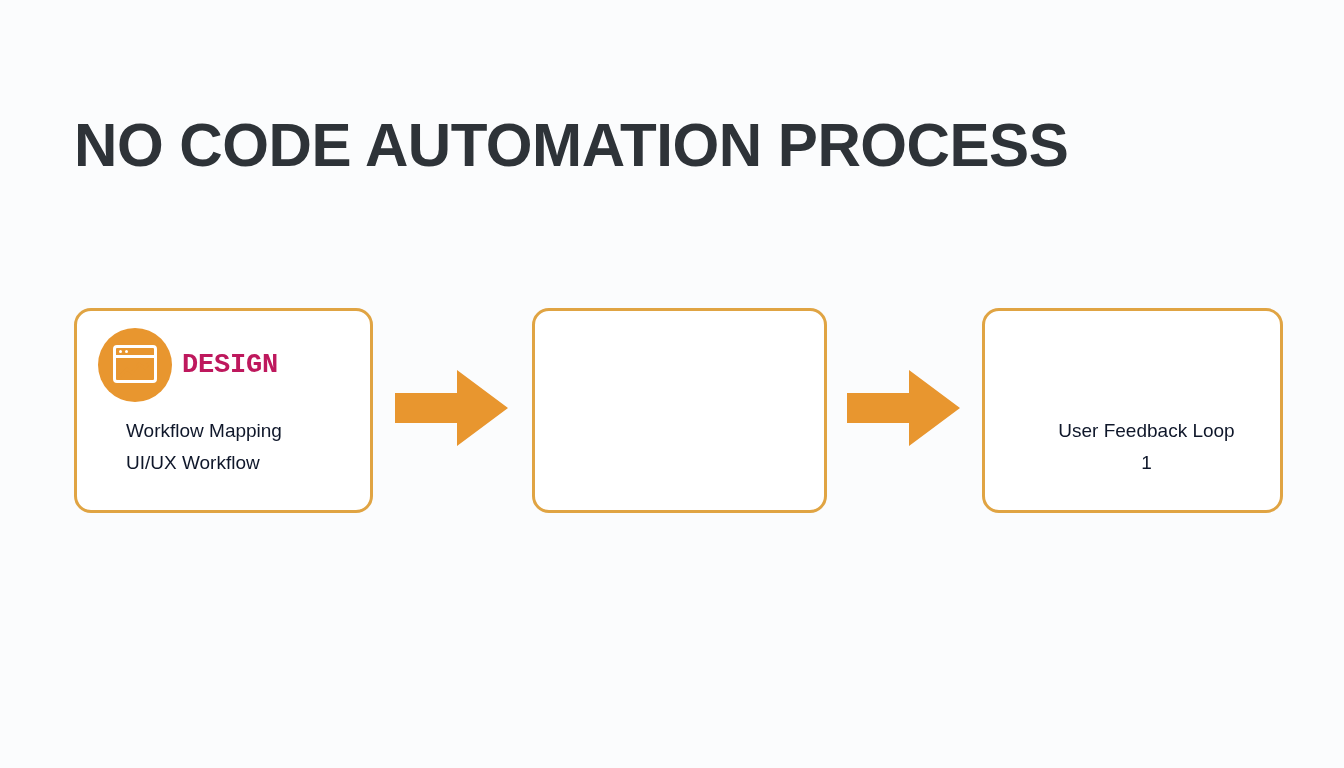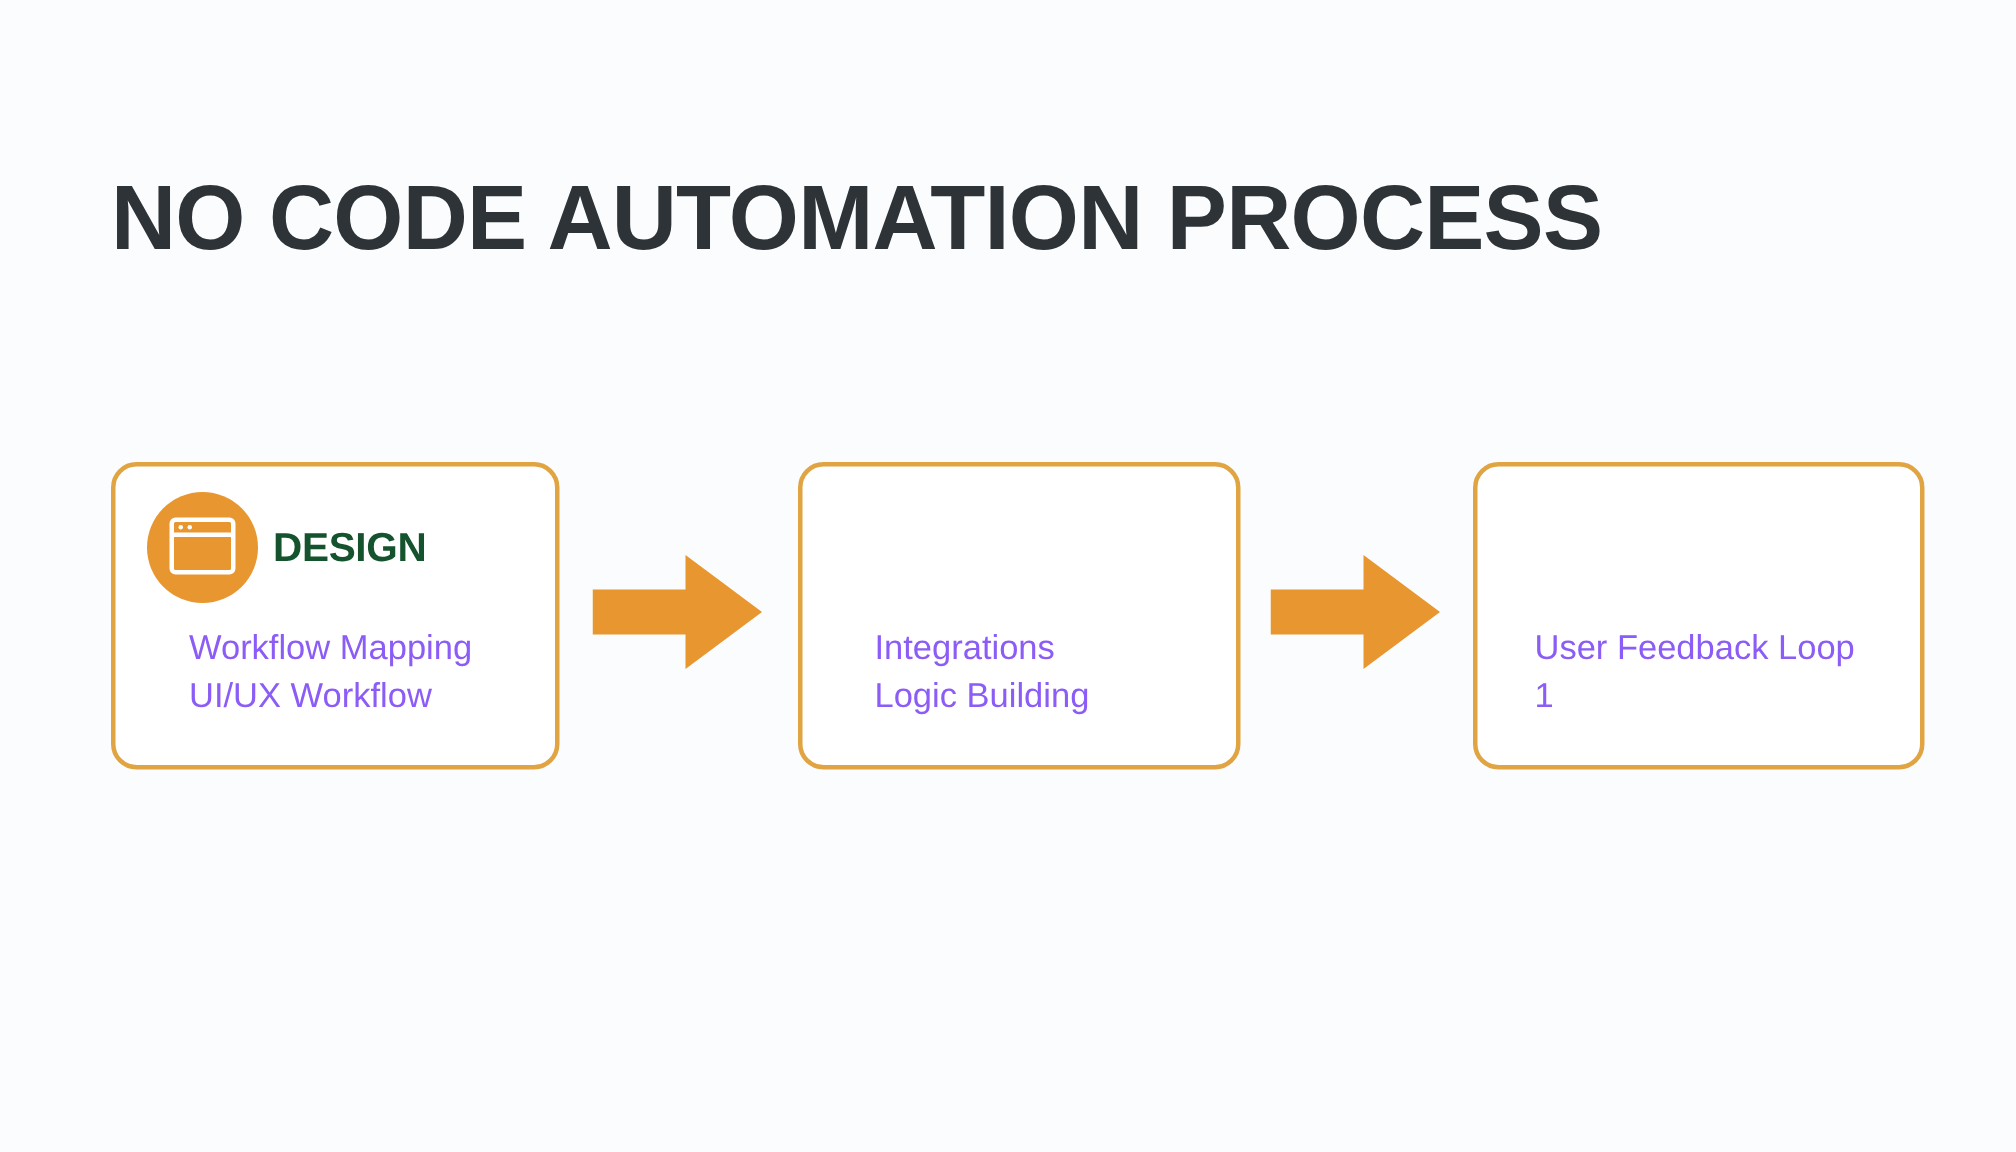--- a/index.html
+++ b/index.html
@@ -66,23 +66,24 @@
     right: 12px;
     height: 72px;
     display: flex;
     align-items: center;
     gap: 6px;
   }
 
   .card-head-title {
     font-size: 27px;
     font-weight: 700;
-    color: #14532d;
+    color: #be185d;
     letter-spacing: -0.2px;
     white-space: nowrap;
+    font-family: Liberation Mono, monospace;
   }
 
   
   .card-1 .card-head { left: 21px; top: 18px; }
   .card-1 .card-head-title { margin-left: 4px; }
 
   .card-2 .card-head,
   .card-3 .card-head { left: 48px; top: 18px; align-items: center; }
 
   
@@ -133,31 +134,31 @@
     width: 32px;
     height: 19px;
   }
 
   
   .card-body {
     position: absolute;
     left: 48px;
     top: 104px;
     right: 16px;
-    font-size: 23px;
+    font-size: 19px;
     line-height: 32px;
-    color: #8b5cf6;
+    color: #0f172a;
     font-weight: 400;
   }
   .card-body .line { display: block; white-space: nowrap; }
 
   .card-1 .card-body { left: 49px; top: 104px; }
   .card-2 .card-body { left: 48px; top: 104px; }
   .card-3 .card-body { left: 38px; top: 104px; right: 10px; }
-  .card-3 .card-body .line { white-space: normal; }
+  .card-3 .card-body .line { white-space: normal; text-align: center; }
 
   
   .arrow {
     position: absolute;
     top: 64px;
     width: 113px;
     height: 76px;
   }
   .arrow-1 { left: 395px; }
   .arrow-2 { left: 847px; }
@@ -188,24 +189,20 @@
         <span class="line">Workflow Mapping</span>
         <span class="line">UI/UX Workflow</span>
       </div>
     </div>
 
     <svg class="arrow arrow-1" viewBox="0 0 113 76" xmlns="http://www.w3.org/2000/svg">
       <polygon points="0,23 62,23 62,0 113,38 62,76 62,53 0,53" fill="#e8962f"></polygon>
     </svg>
 
     <div class="card card-2">
-      <div class="card-body">
-        <span class="line">Integrations</span>
-        <span class="line">Logic Building</span>
-      </div>
     </div>
 
     <svg class="arrow arrow-2" viewBox="0 0 113 76" xmlns="http://www.w3.org/2000/svg">
       <polygon points="0,23 62,23 62,0 113,38 62,76 62,53 0,53" fill="#e8962f"></polygon>
     </svg>
 
     <div class="card card-3">
       <div class="card-body">
         <span class="line">User Feedback Loop</span>
         <span class="line">1</span>

